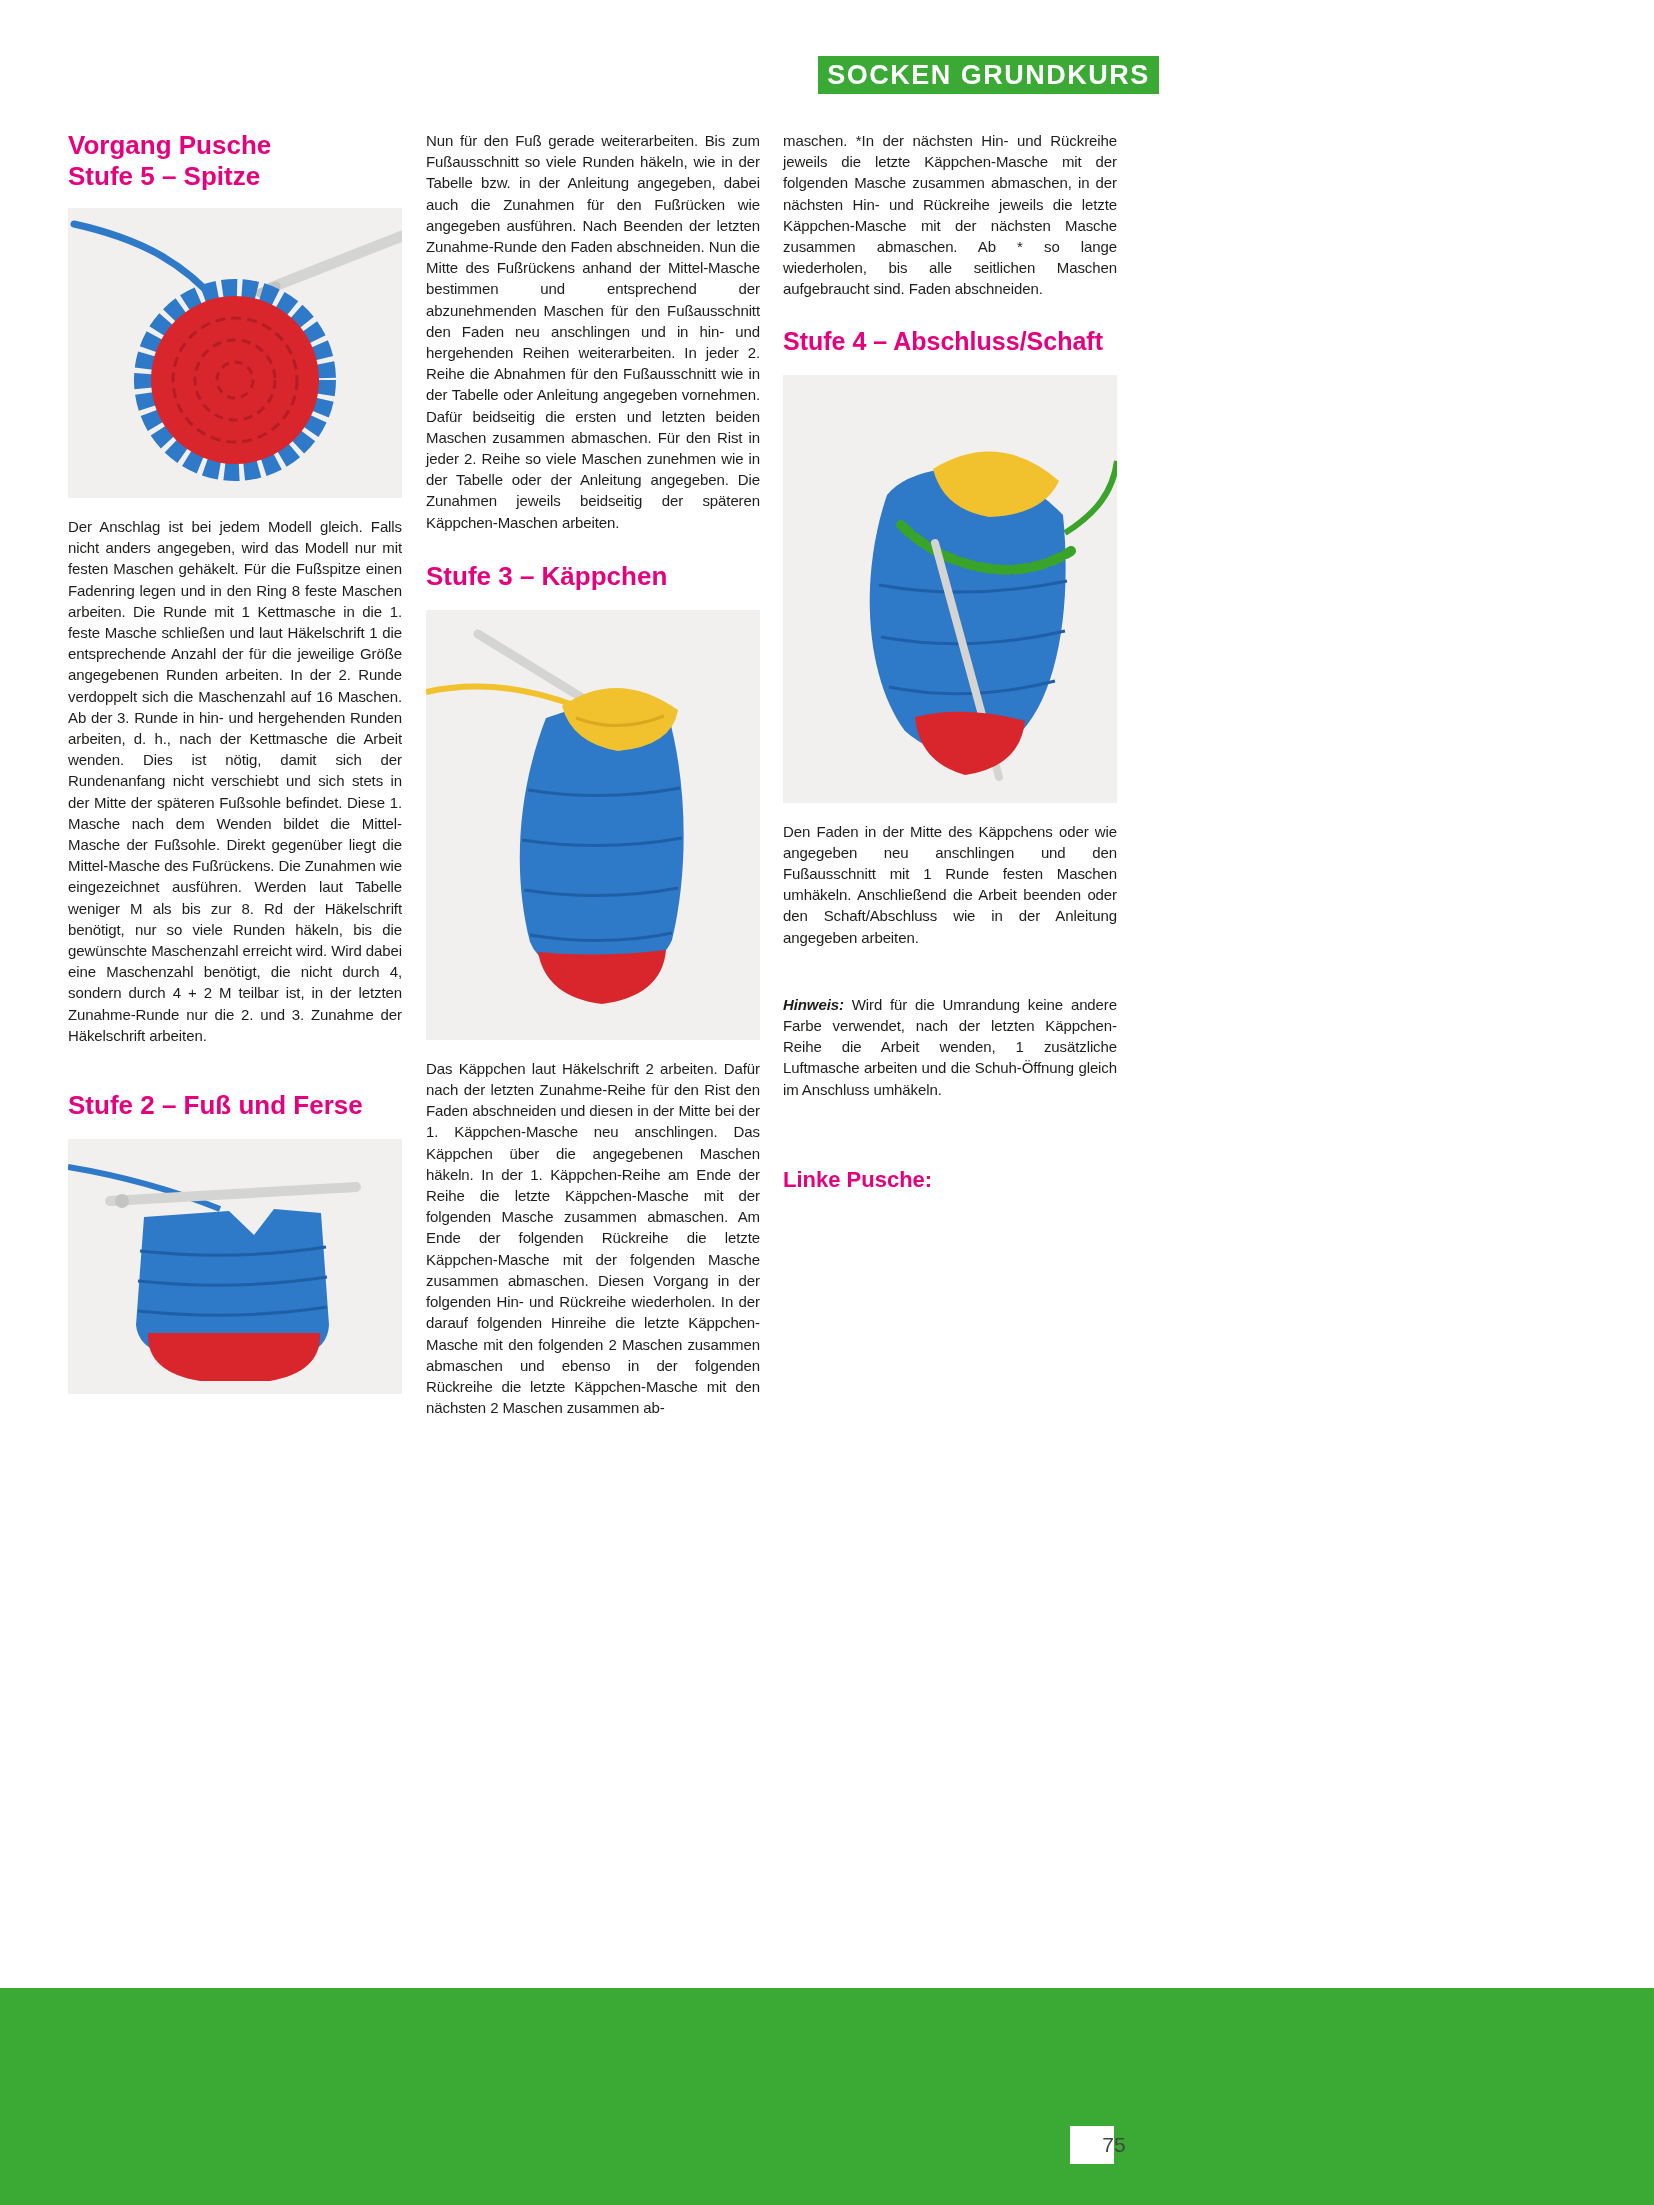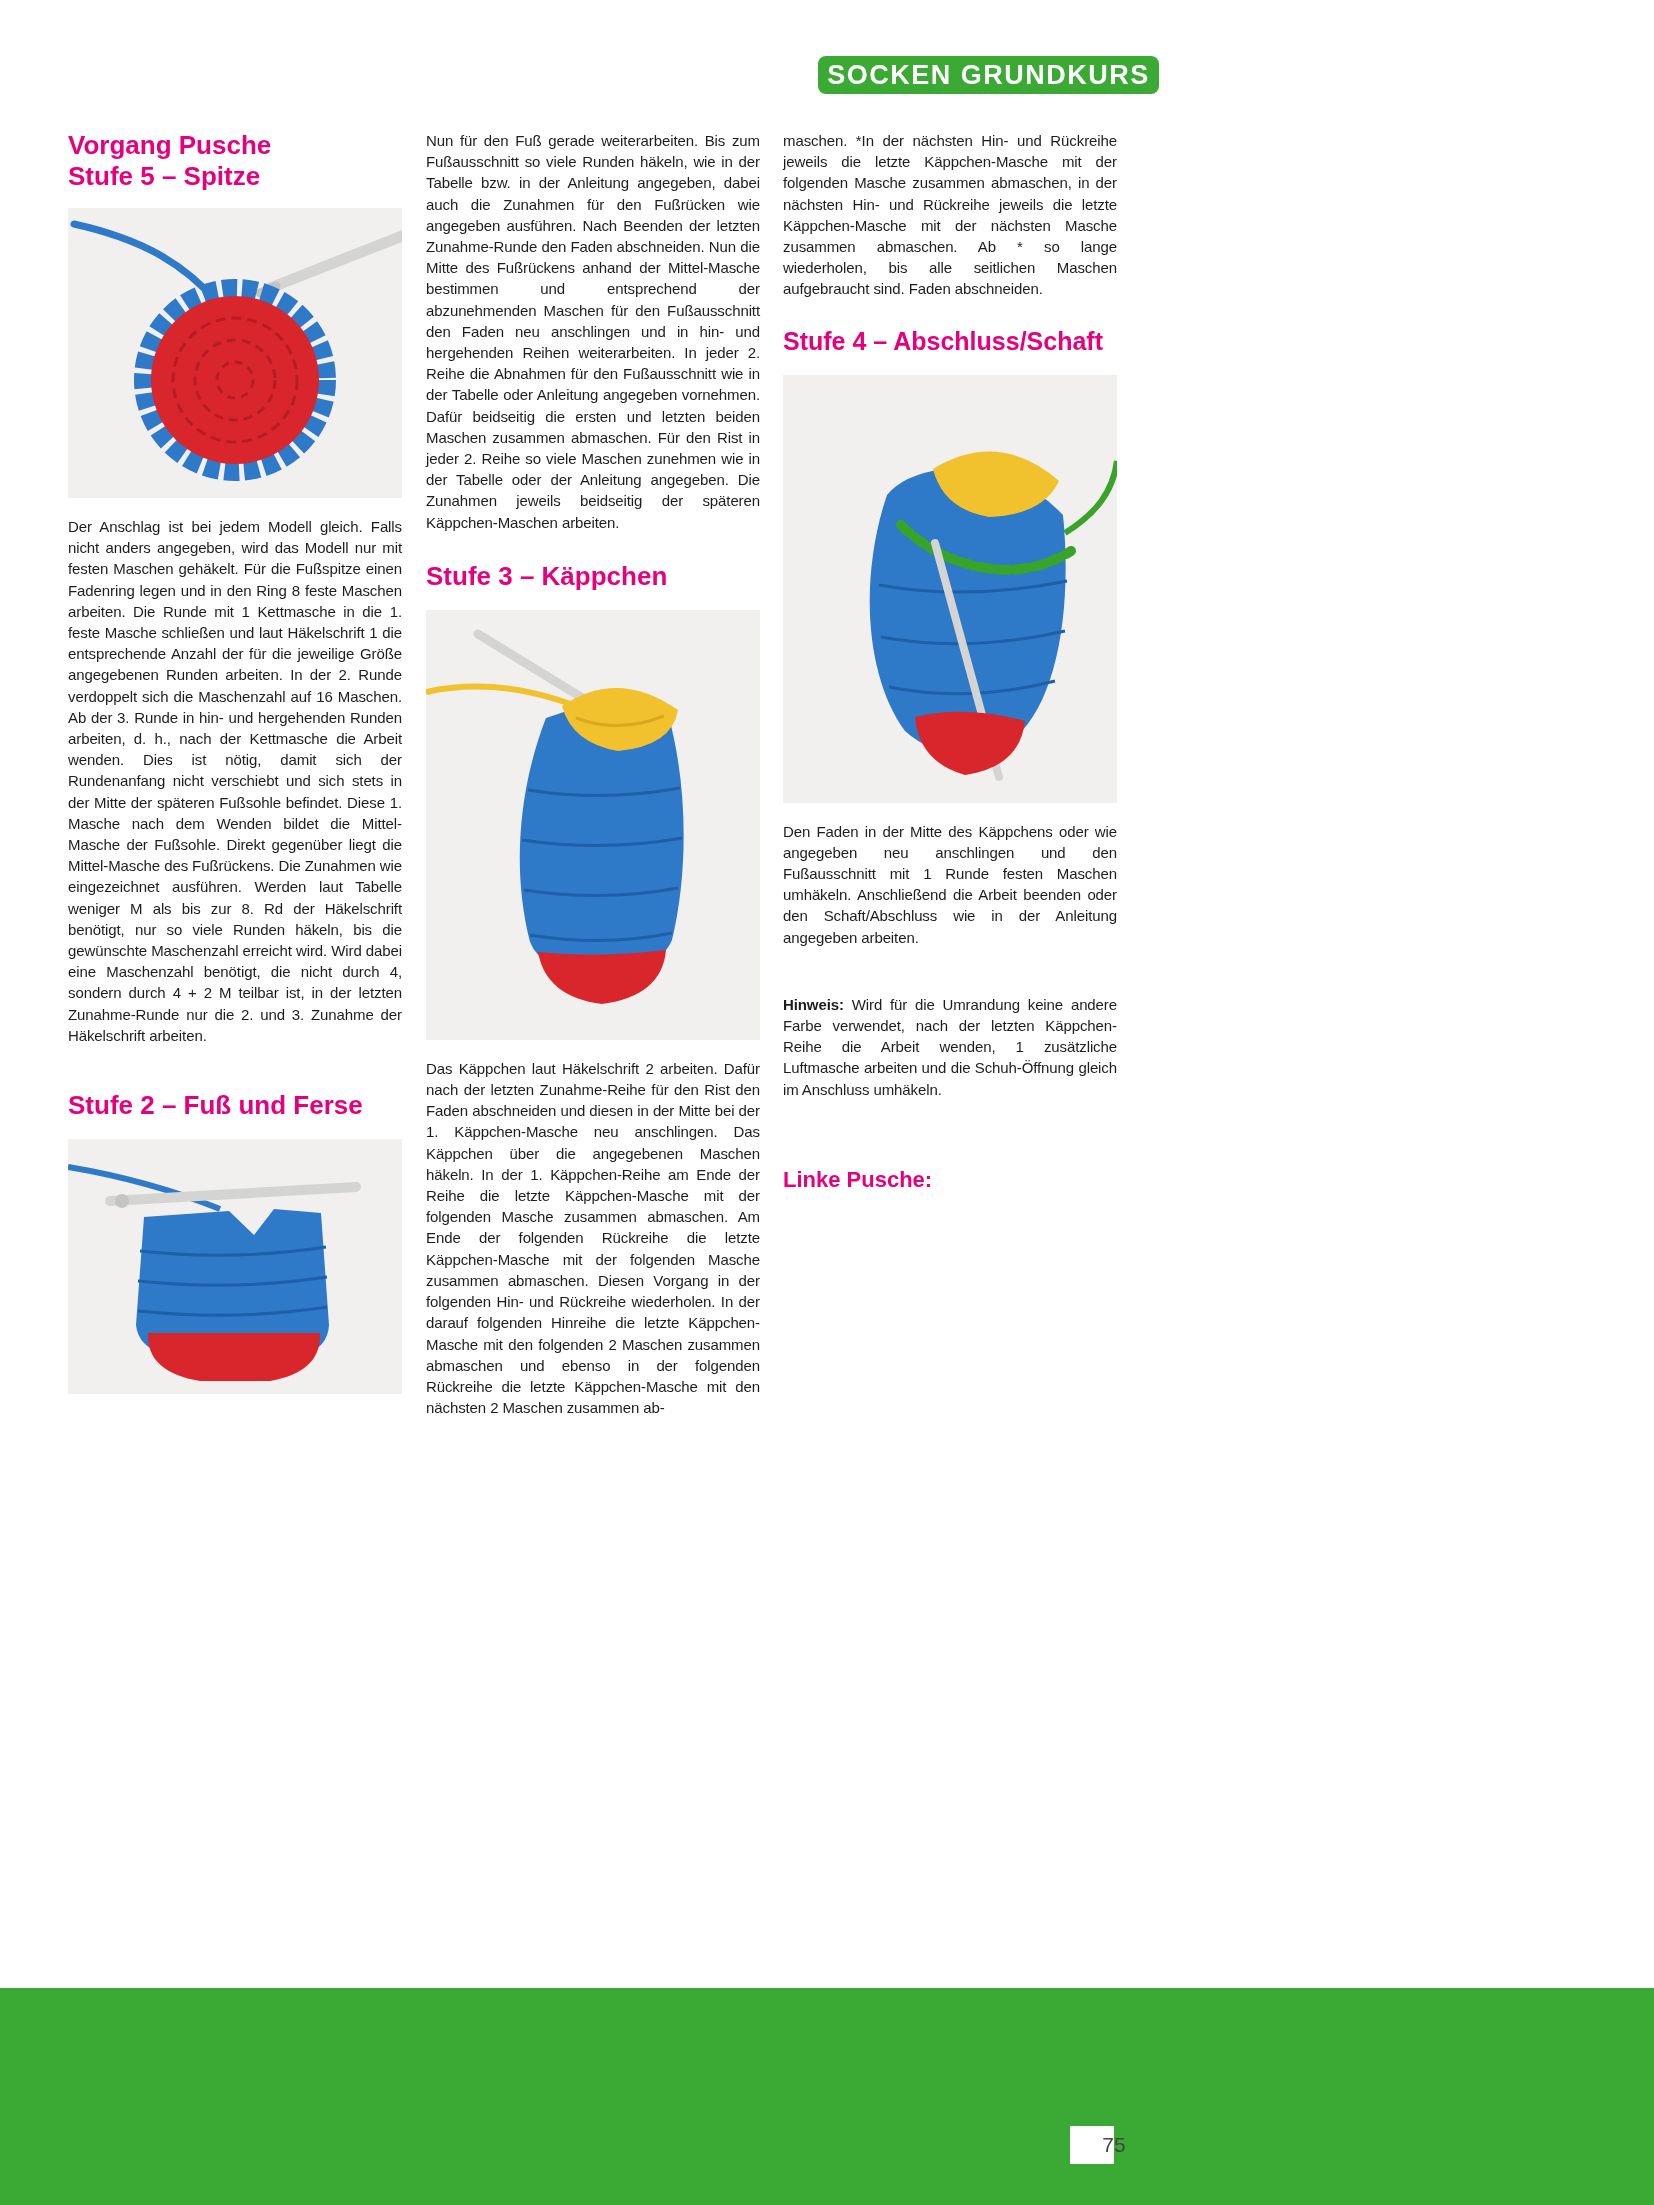--- a/index.html
+++ b/index.html
@@ -4,35 +4,35 @@
 <style>
   * { margin:0; padding:0; box-sizing:border-box; }
   html,body { background:#ffffff; }
   .page {
     position:relative; width:1654px; height:2205px; background:#ffffff;
     font-family:"Liberation Sans", sans-serif; color:#1d1d1b; overflow:hidden;
   }
   .header-bar {
     position:absolute; left:818px; top:56px; width:341px; height:38px;
     background:#3aaa35; color:#ffffff; display:flex; align-items:center; justify-content:center;
-    font-size:27px; font-weight:bold; letter-spacing:1.5px; white-space:nowrap;border-radius:8px;
+    font-size:27px; font-weight:bold; letter-spacing:1.5px; white-space:nowrap;
   }
   .col { position:absolute; top:130px; width:334px; }
   #col1 { left:68px; }
   #col2 { left:426px; }
   #col3 { left:783px; }
   .stage-heading {
     color:#e6007e; font-size:26px; font-weight:bold; line-height:31px; white-space:nowrap;
   }
   .stage-heading.small { font-size:22px; line-height:27px; }
   p.body {
     font-size:15px; line-height:21.2px; text-align:justify; letter-spacing:-0.1px;
     hyphens:auto; -webkit-hyphens:auto;
   }
-  p.body strong { font-weight:bold; }
+  p.body strong { font-weight:bold;font-style:italic; }
   .photo { width:100%; background:#f1f0ee; display:block; }
   .photo svg { display:block; width:100%; height:100%; } .mt16 { margin-top:16px; } .mt18 { margin-top:18px; }
   .mt26 { margin-top:26px; } .mt28 { margin-top:28px; } .mt44 { margin-top:44px; }
   .mt46 { margin-top:46px; } .mt66 { margin-top:66px; } .mt4 { margin-top:4px; }
   .footer-bar {
     position:absolute; left:0; top:1988px; width:1654px; height:217px; background:#3aaa35;
   }
   .page-number {
     position:absolute; left:1070px; top:2126px; width:44px; height:38px; background:#ffffff;
     display:flex; align-items:center; justify-content:center; font-size:21px; color:#444444;padding-left:44px;

